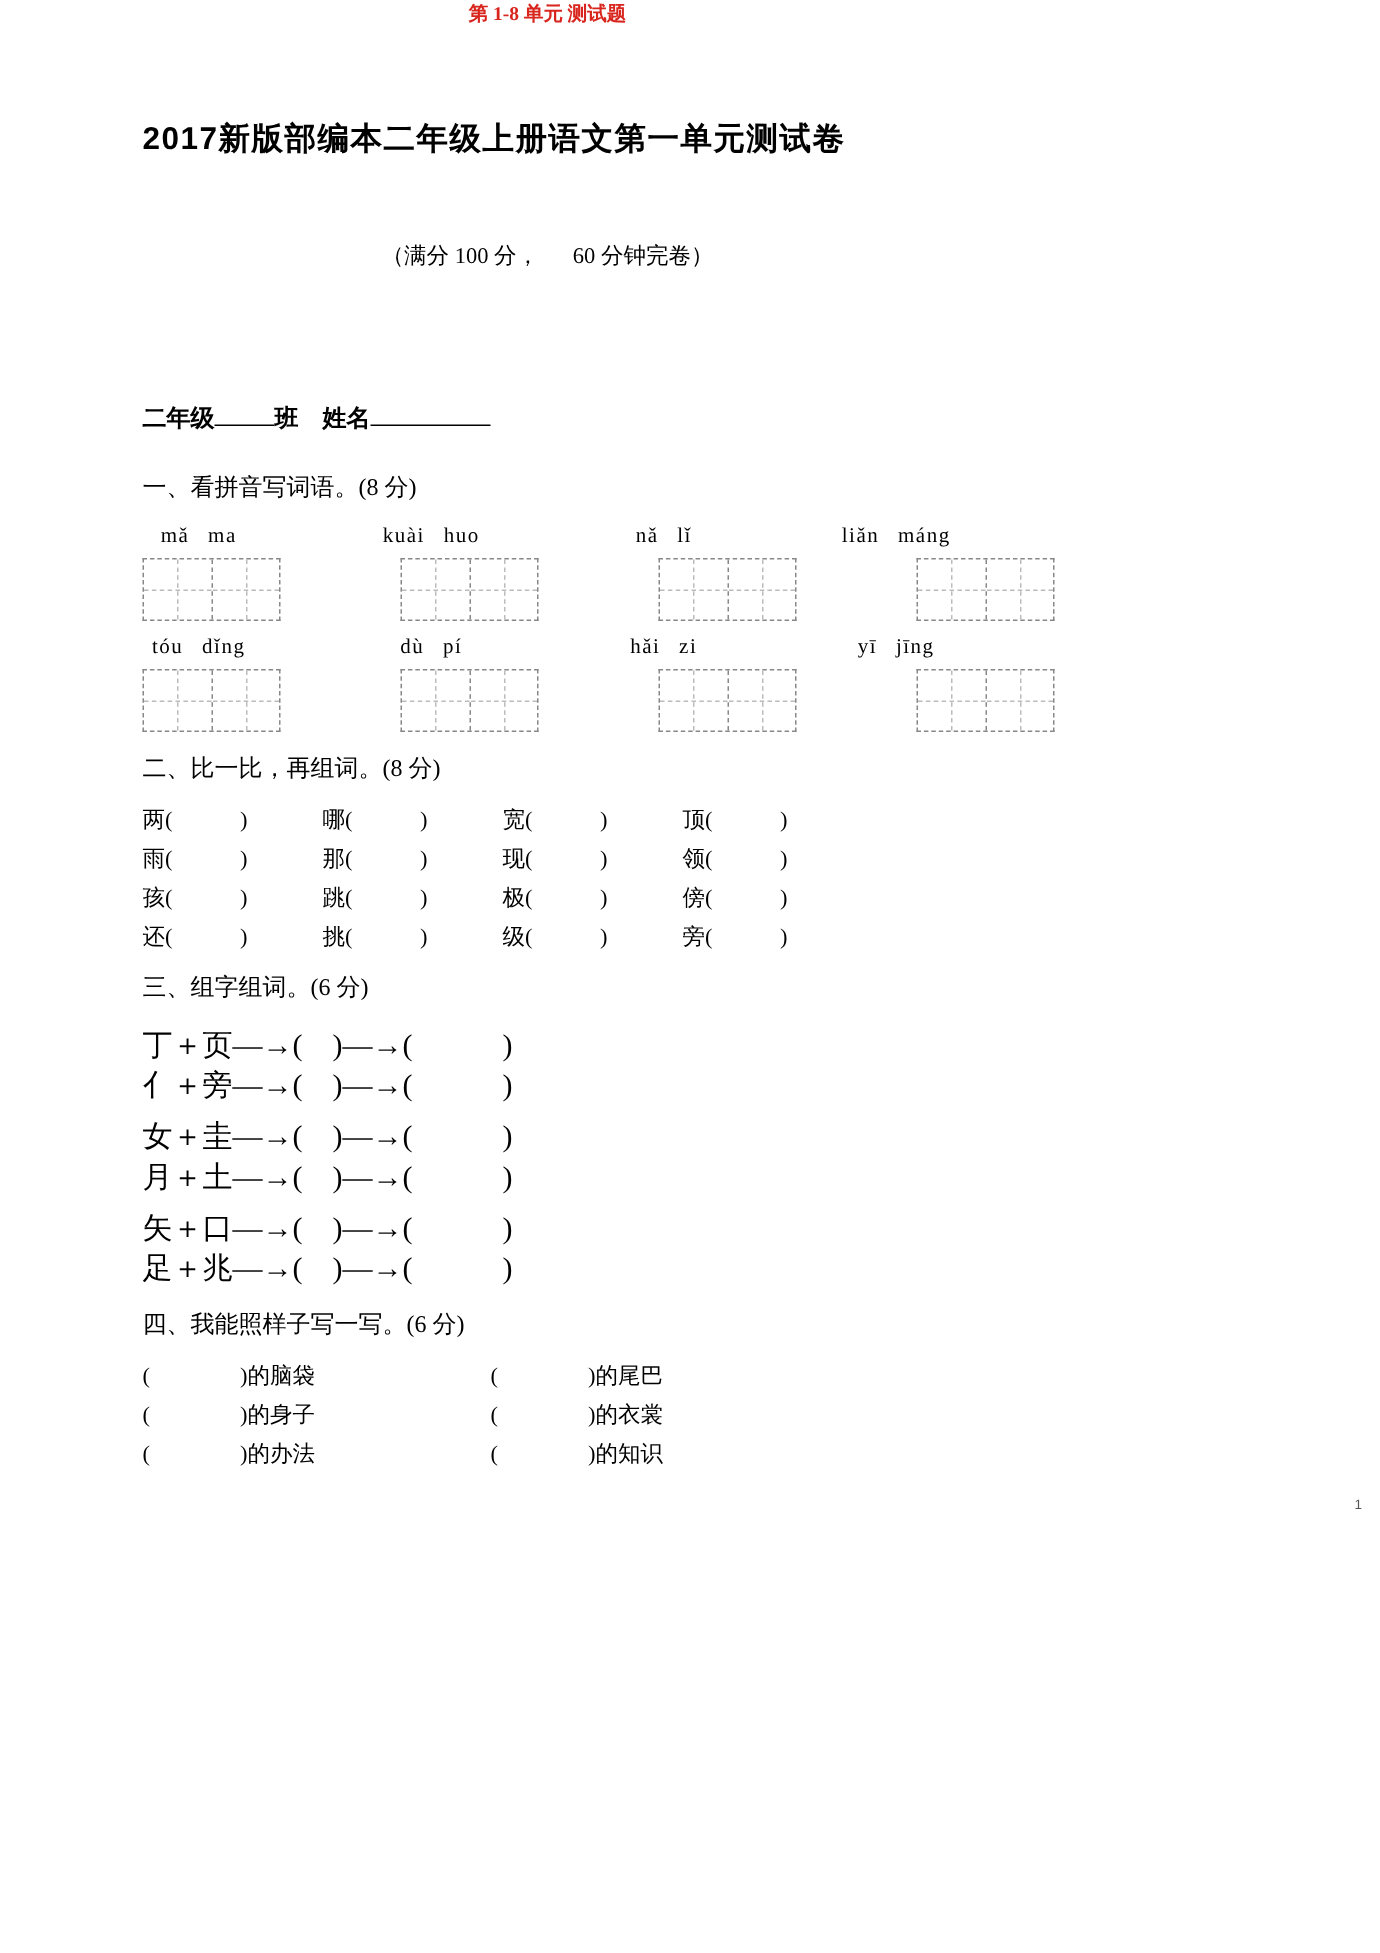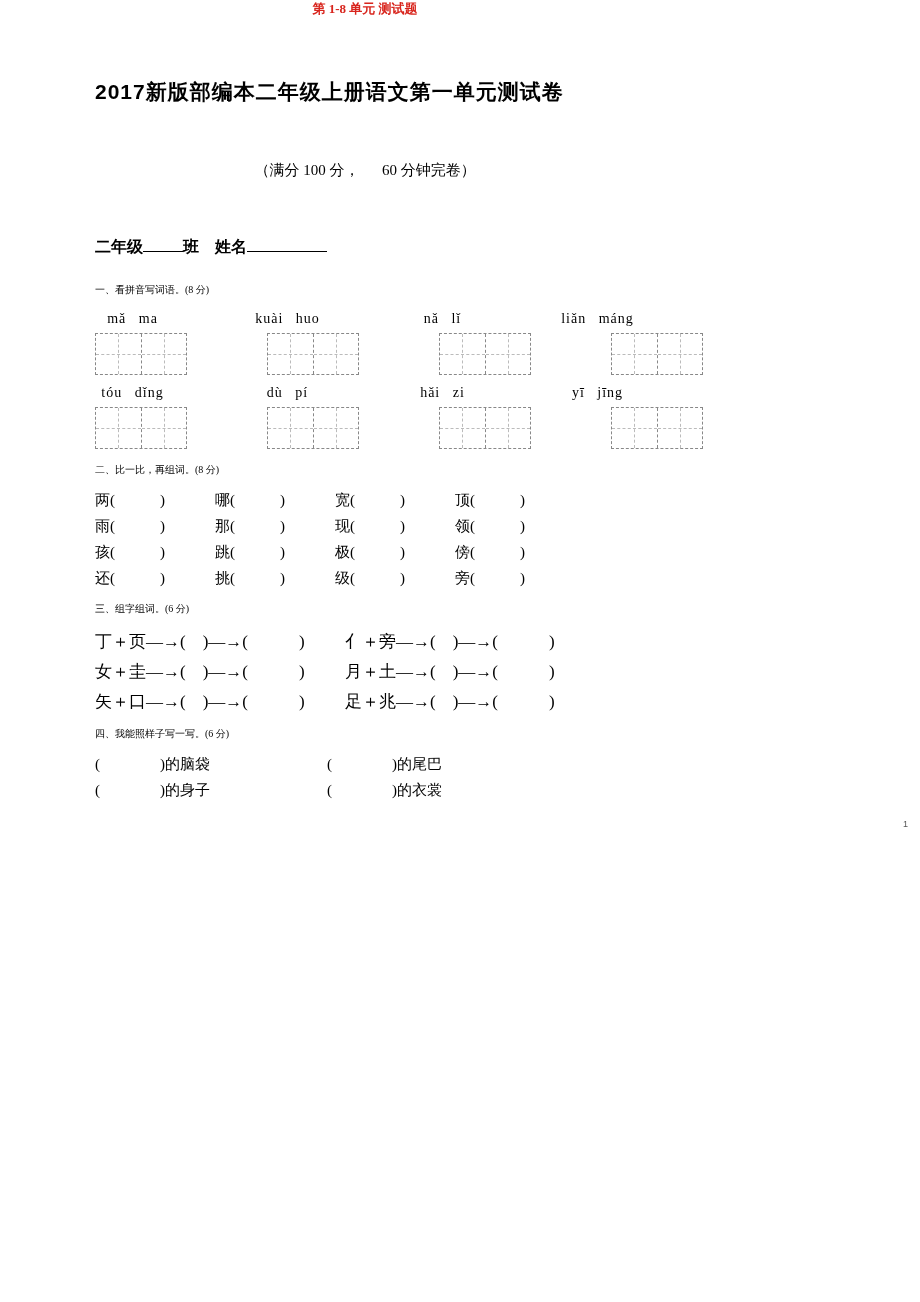--- a/index.html
+++ b/index.html
@@ -27,37 +27,37 @@
   .title {
     font-size: 21px;
     font-weight: bold;
     font-family: "SimHei", "黑体", sans-serif;
     margin-bottom: 55px;
     letter-spacing: 1px;
   }
   .subtitle {
     text-align: center;
     font-size: 15px;
-    margin-bottom: 55px;
+    margin-bottom: 87px;
   }
   .name-line {
     text-align: left;
     font-size: 16px;
     font-weight: bold;
     font-family: "SimHei", "黑体", sans-serif;
     margin-bottom: 25px;
   }
   .blank {
     display: inline-block;
     border-bottom: 1px solid #000;
     height: 16px;
     vertical-align: baseline;
   }
   .section-head {
-    font-size: 10px;
+    font-size: 16px;
     margin: 14px 0 14px 0;
   }
   
   .pinyin-row {
     display: flex;
     gap: 80px;
     margin: 8px 0 6px 0;
   }
   .pinyin-label {
     font-family: "Times New Roman", serif;
@@ -106,21 +106,22 @@
     font-size: 15px;
   }
   .cmp-cell {
     width: 120px;
     white-space: nowrap;
   }
   
   .s3-row {
     display: flex;
     margin: 7px 0;
-    font-size: 17px;
+    font-size: 20px;
+    flex-direction: column;
   }
   .s3-left { width: 250px; }
   .s3-right { width: 250px; }
   
   .s4-row {
     display: flex;
     margin: 7px 0;
     font-size: 15px;
   }
   .s4-left { width: 232px; }
@@ -251,16 +252,20 @@
   <div class="section-head">四、我能照样子写一写。(6 分)</div>
 
   <div class="s4-row">
     <div class="s4-left">(<span class="gap8"></span><span>)的脑袋</span></div>
     <div class="s4-right">(<span class="gap8"></span><span>)的尾巴</span></div>
   </div>
   <div class="s4-row">
     <div class="s4-left">(<span class="gap8"></span><span>)的身子</span></div>
     <div class="s4-right">(<span class="gap8"></span><span>)的衣裳</span></div>
   </div>
+  <div class="s4-row">
+    <div class="s4-left">(<span class="gap8"></span><span>)的办法</span></div>
+    <div class="s4-right">(<span class="gap8"></span><span>)的知识</span></div>
+  </div>
 
 </div>
 
 <div class="page-num">1</div>
 
 </body></html>

